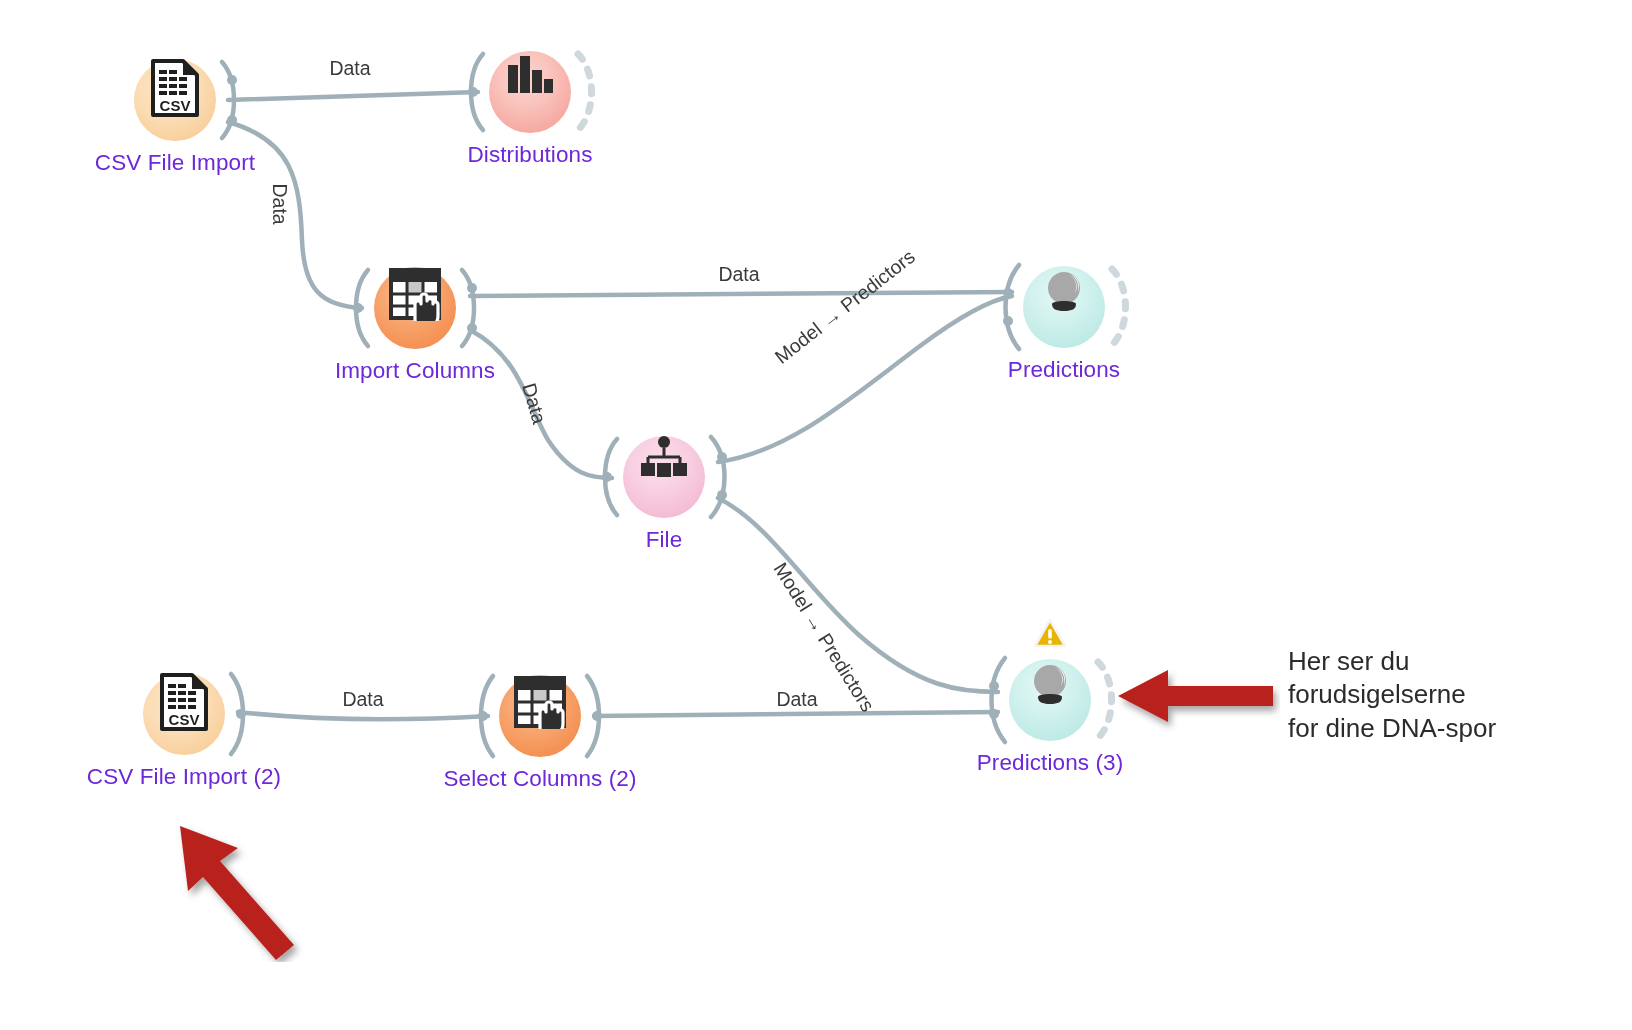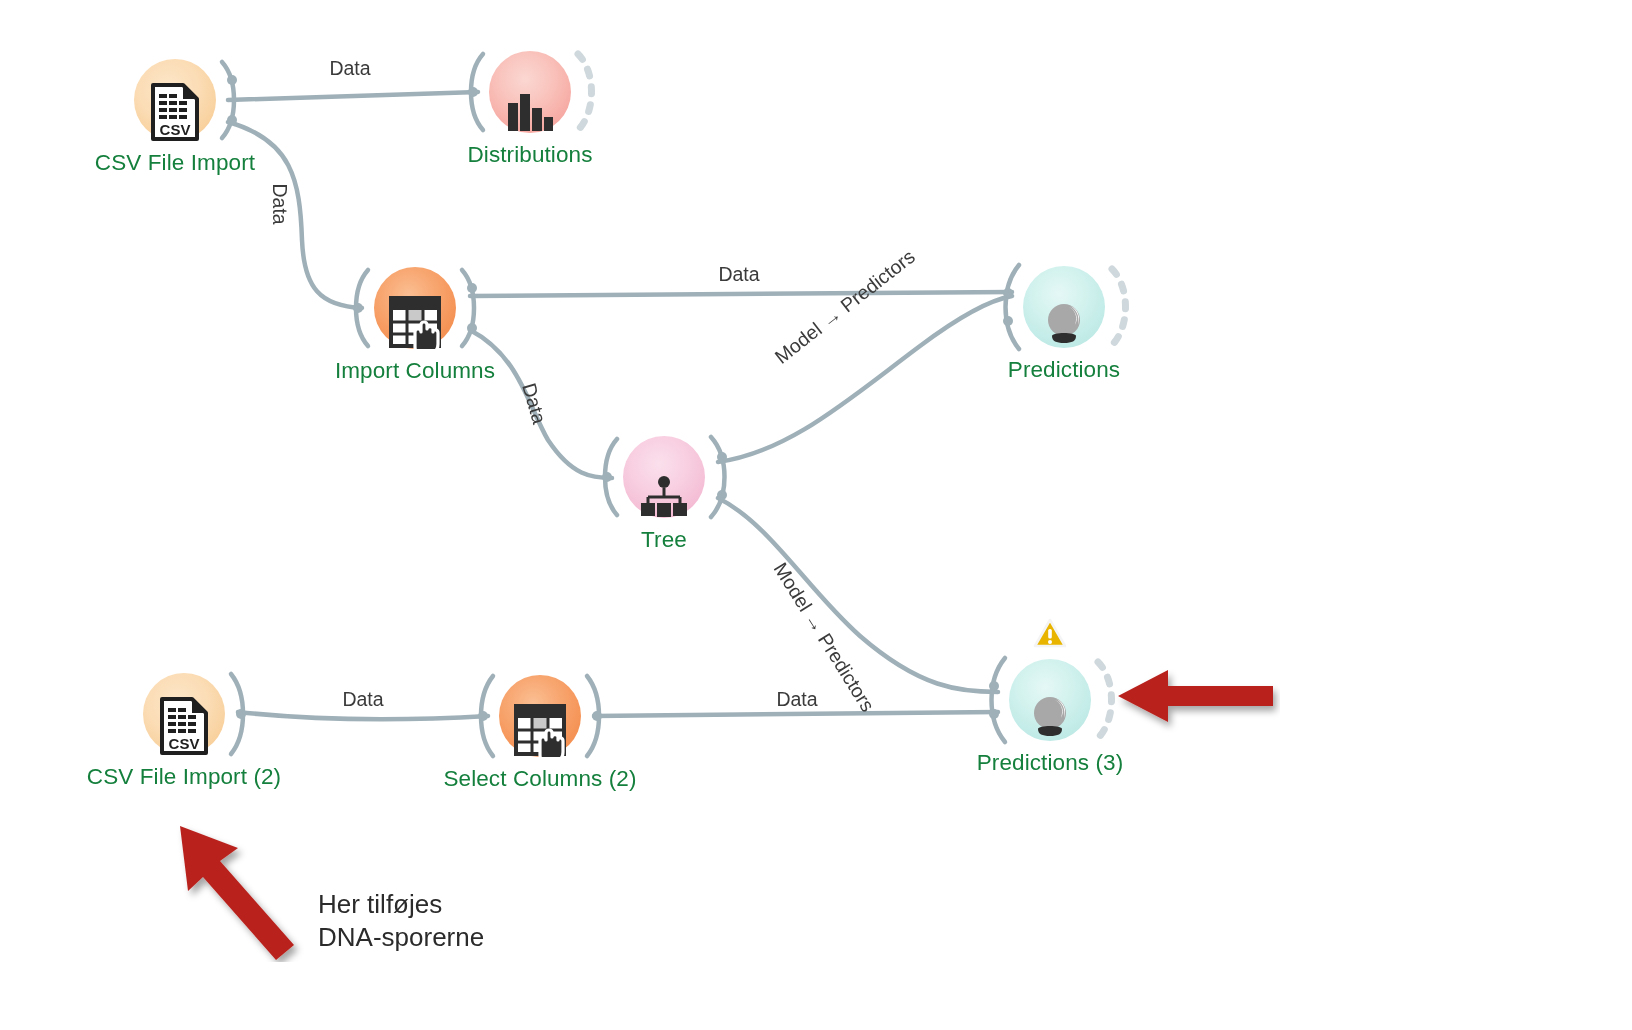--- a/index.html
+++ b/index.html
@@ -35,32 +35,32 @@
     position: absolute;
     left: -41px; top: -41px;
     width: 82px; height: 82px;
     border-radius: 50%;
   }
   .node-icon {
     position: absolute;
     left: -41px; top: -41px;
     width: 82px; height: 82px;
     display: flex;
-    align-items: flex-end;
+    align-items: flex-start;
     justify-content: center;
     text-decoration: underline;
   }
   .node-label {
     position: absolute;
     top: 50px;
     left: -170px;
     width: 340px;
     text-align: center;
     font-size: 22.5px;
-    color: #15803d;
+    color: #6d28d9;
     letter-spacing: 0.1px;
     white-space: nowrap;
   }
 
   
   .disc-csv {
     background: radial-gradient(circle at 42% 36%, #fde6c8 0%, #fbddb6 42%, #f8cf9a 78%, #f6c98e 100%);
   }
   .disc-orange {
     background: radial-gradient(circle at 42% 34%, #fbbf93 0%, #f8a873 34%, #f59356 70%, #f28a49 100%);
@@ -262,21 +262,21 @@
           <line x1="8" y1="21" x2="8" y2="27"></line>
           <line x1="40" y1="21" x2="40" y2="27"></line>
         </g>
         <g fill="#2e2e2e">
           <rect x="1" y="27" width="14" height="13"></rect>
           <rect x="17" y="27" width="14" height="14"></rect>
           <rect x="33" y="27" width="14" height="13"></rect>
         </g>
       </svg>
     </div>
-    <div class="node-label">Tree</div>
+    <div class="node-label">File</div>
   </div>
 
   <div class="node" style="left:184px; top:714px;">
     <div class="node-disc disc-csv"></div>
     <svg class="ico" style="position:absolute;left:41px;top:-44px;" width="34" height="88" viewBox="0 0 34 88">
       <path d="M 6 4 C 22 24 22 64 6 84" fill="none" stroke="#9fb0b8" stroke-width="4.5" stroke-linecap="round"></path>
       <circle cx="16" cy="44" r="5" fill="#9fb0b8"></circle>
     </svg>
     <div class="node-icon">
       <svg class="ico" width="50" height="58" viewBox="0 0 50 58">
@@ -390,17 +390,18 @@
     <defs>
       <filter id="sh2" x="-30%" y="-30%" width="190%" height="190%">
         <feDropShadow dx="4" dy="5" stdDeviation="3.5" flood-color="#000000" flood-opacity="0.35"></feDropShadow>
       </filter>
     </defs>
     <g filter="url(#sh2)">
       <path d="M 22 14 L 80 36 L 62 49 L 136 133 L 118 148 L 45 65 L 30 79 Z" fill="#b9231f"></path>
     </g>
   </svg>
 
-
-  <div class="anno" style="left:318px; top:888px;">Her tilføjes
-DNA-sporerne</div>
+  <div class="anno" style="left:1288px; top:645px;">Her ser du
+forudsigelserne
+for dine DNA-spor</div>
+
 
 </div>
 
 </body></html>

